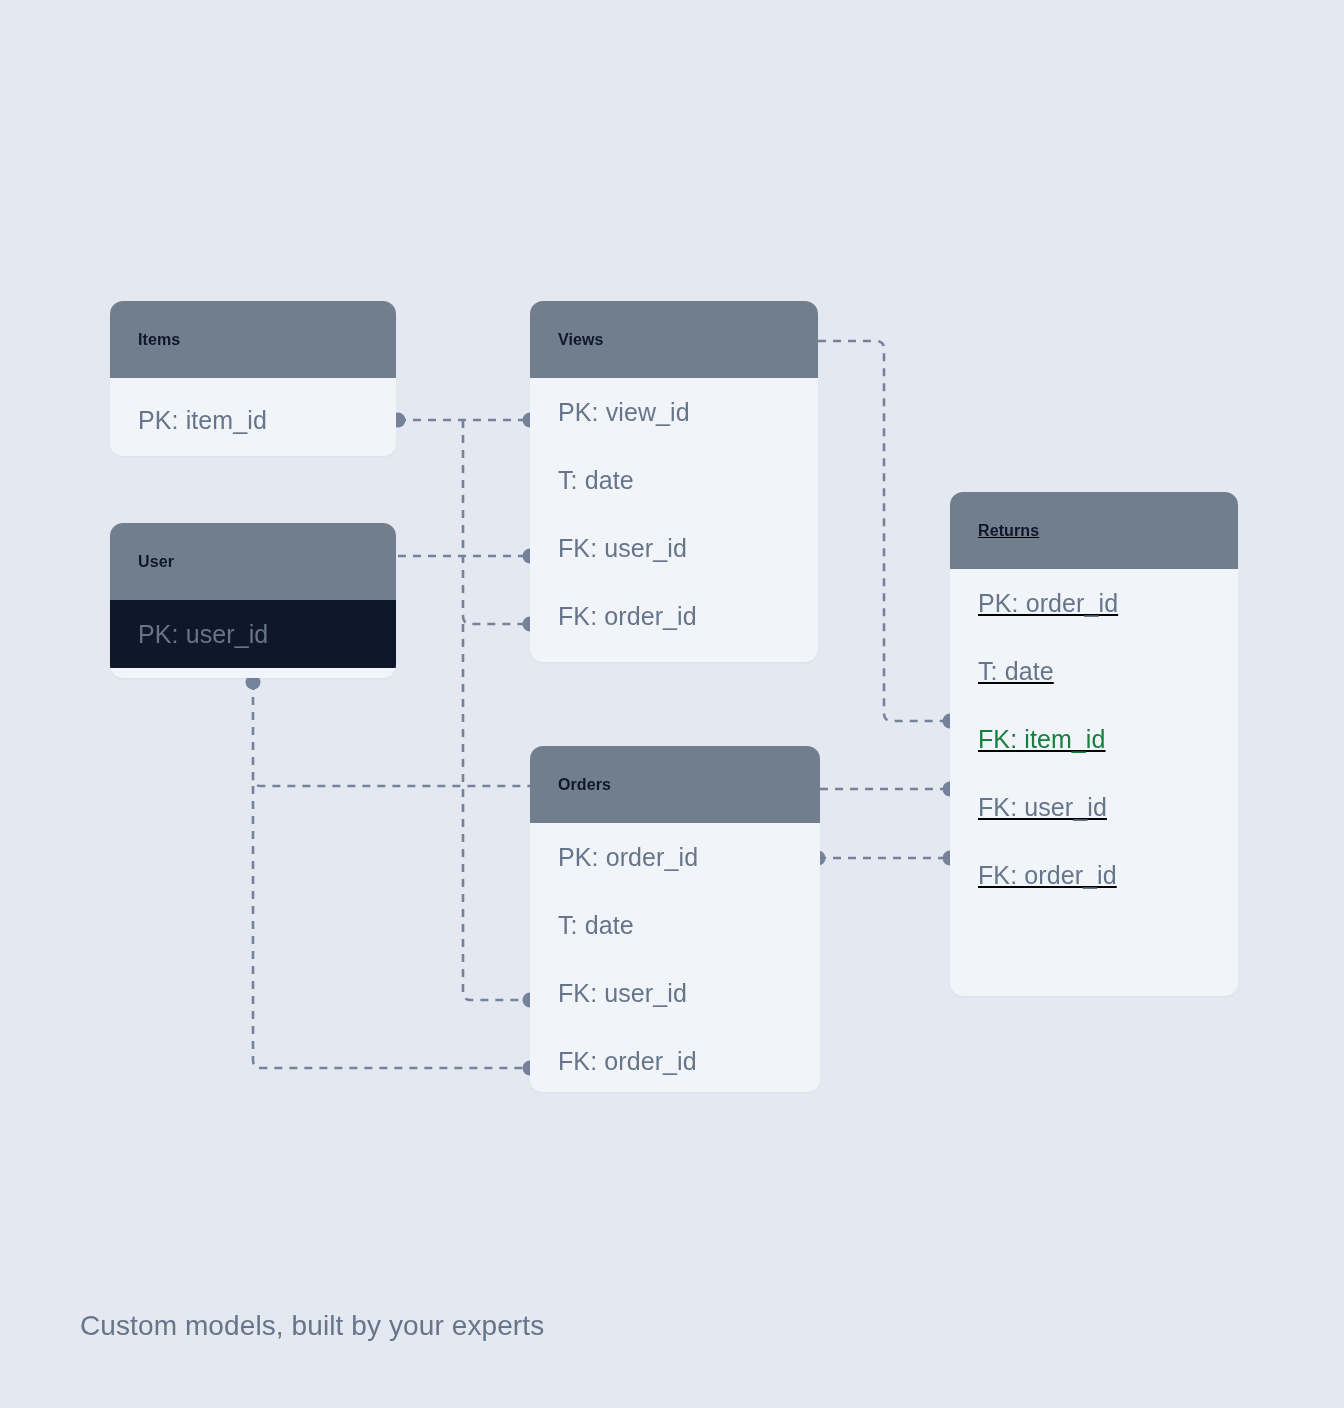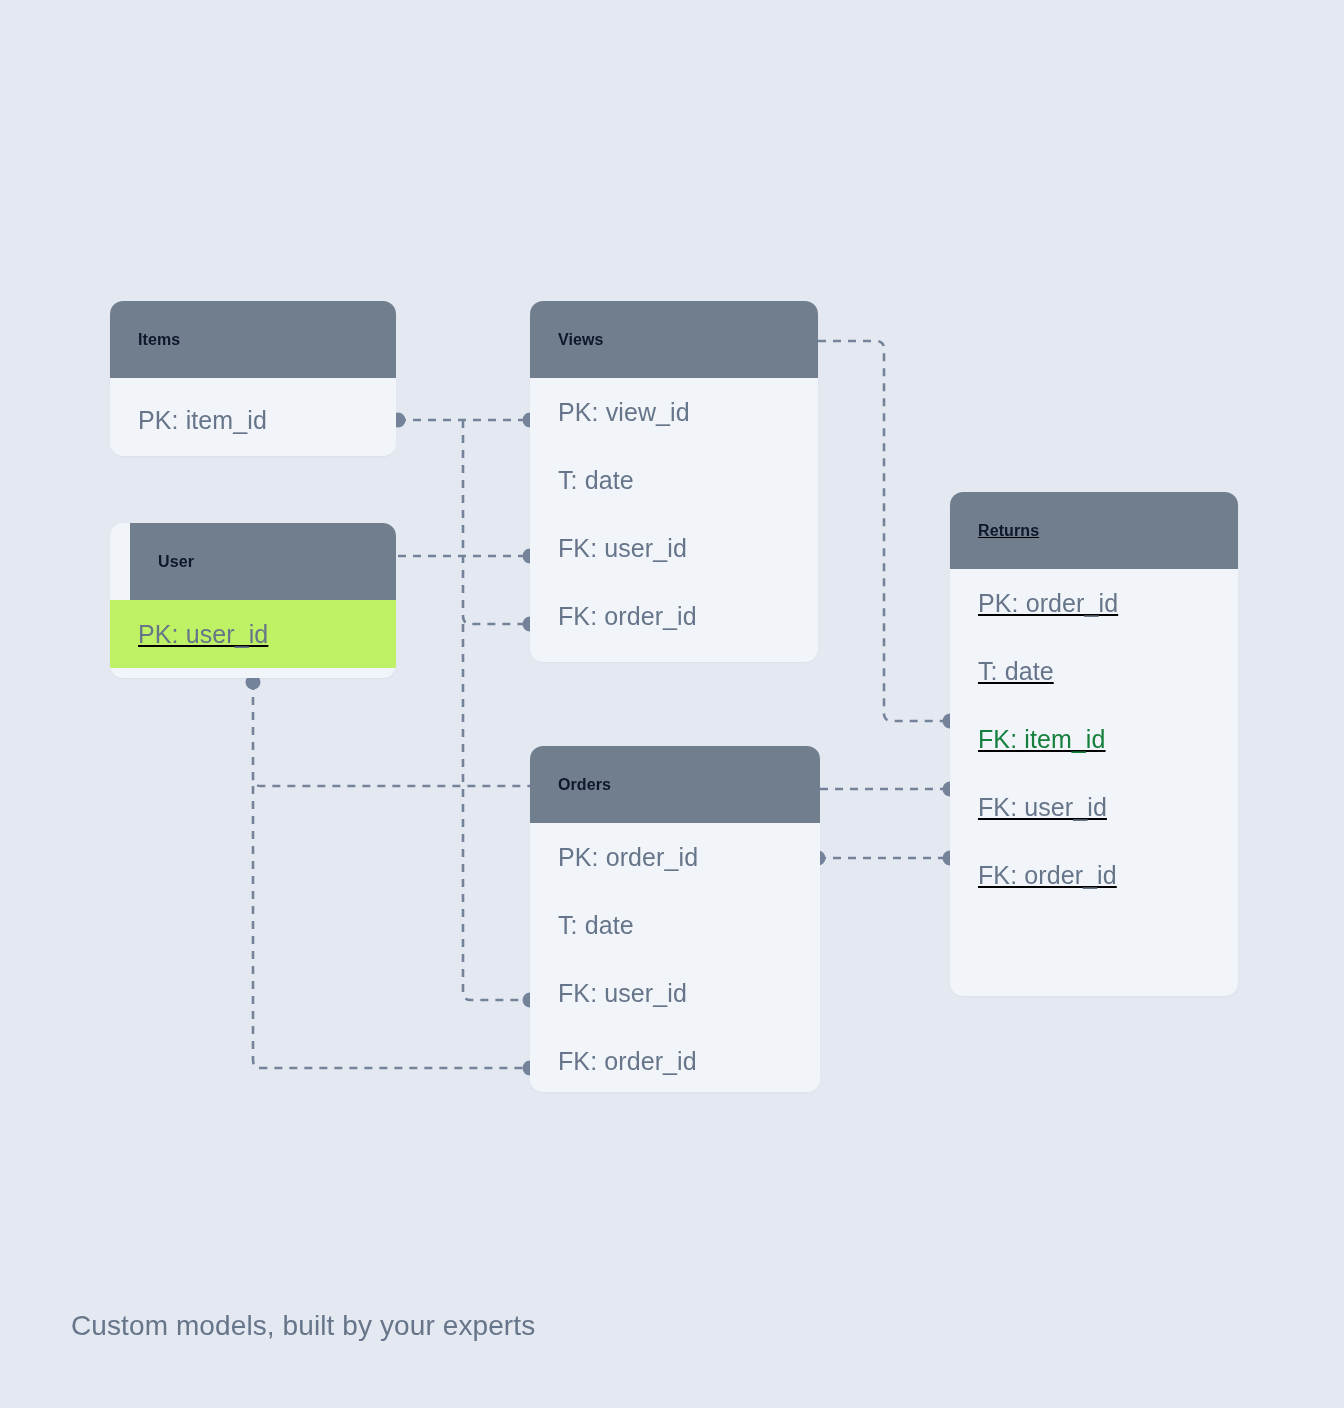--- a/index.html
+++ b/index.html
@@ -55,21 +55,21 @@
     height: 68px;
     display: flex;
     align-items: center;
     color: #66758a;
     font-size: 25px;
     letter-spacing: 0.1px;
     white-space: nowrap;
   }
   .caption {
     position: absolute;
-    left: 71px;
+    left: 80px;
     top: 1310px;
     color: #66758a;
     font-size: 28px;
     letter-spacing: 0.1px;
   }
 </style>
 </head>
 <body style="background: rgb(228, 232, 240);">
 
 <div id="canvas">
@@ -118,24 +118,24 @@
   <div id="entities">
       <div class="entity" style="left: 110px; top: 301px; width: 286px; height: 155px;">
         <div class="entity-header" style="background: rgb(113, 126, 142);">
           <span class="entity-title">Items</span>
         </div>
         <div class="entity-body" style="background: rgb(241, 244, 248); margin-top: 8px;">
           <div class="field-row" style="color: rgb(102, 117, 138);">PK: item_id</div>
         </div>
       </div>
       <div class="entity" style="left: 110px; top: 523px; width: 286px; height: 155px;">
-        <div class="entity-header" style="background: rgb(113, 126, 142); margin-left: 20px;">
+        <div class="entity-header" style="background: rgb(113, 126, 142);">
           <span class="entity-title">User</span>
         </div>
-        <div class="entity-body" style="background: #bef264; text-decoration: underline;">
+        <div class="entity-body" style="background: #0f172a;">
           <div class="field-row" style="color: rgb(102, 117, 138);">PK: user_id</div>
         </div>
       </div>
       <div class="entity" style="left: 530px; top: 301px; width: 288px; height: 361px;">
         <div class="entity-header" style="background: rgb(113, 126, 142);">
           <span class="entity-title">Views</span>
         </div>
         <div class="entity-body" style="background: rgb(241, 244, 248);">
           <div class="field-row" style="color: rgb(102, 117, 138);">PK: view_id</div>
           <div class="field-row" style="color: rgb(102, 117, 138);">T: date</div>

